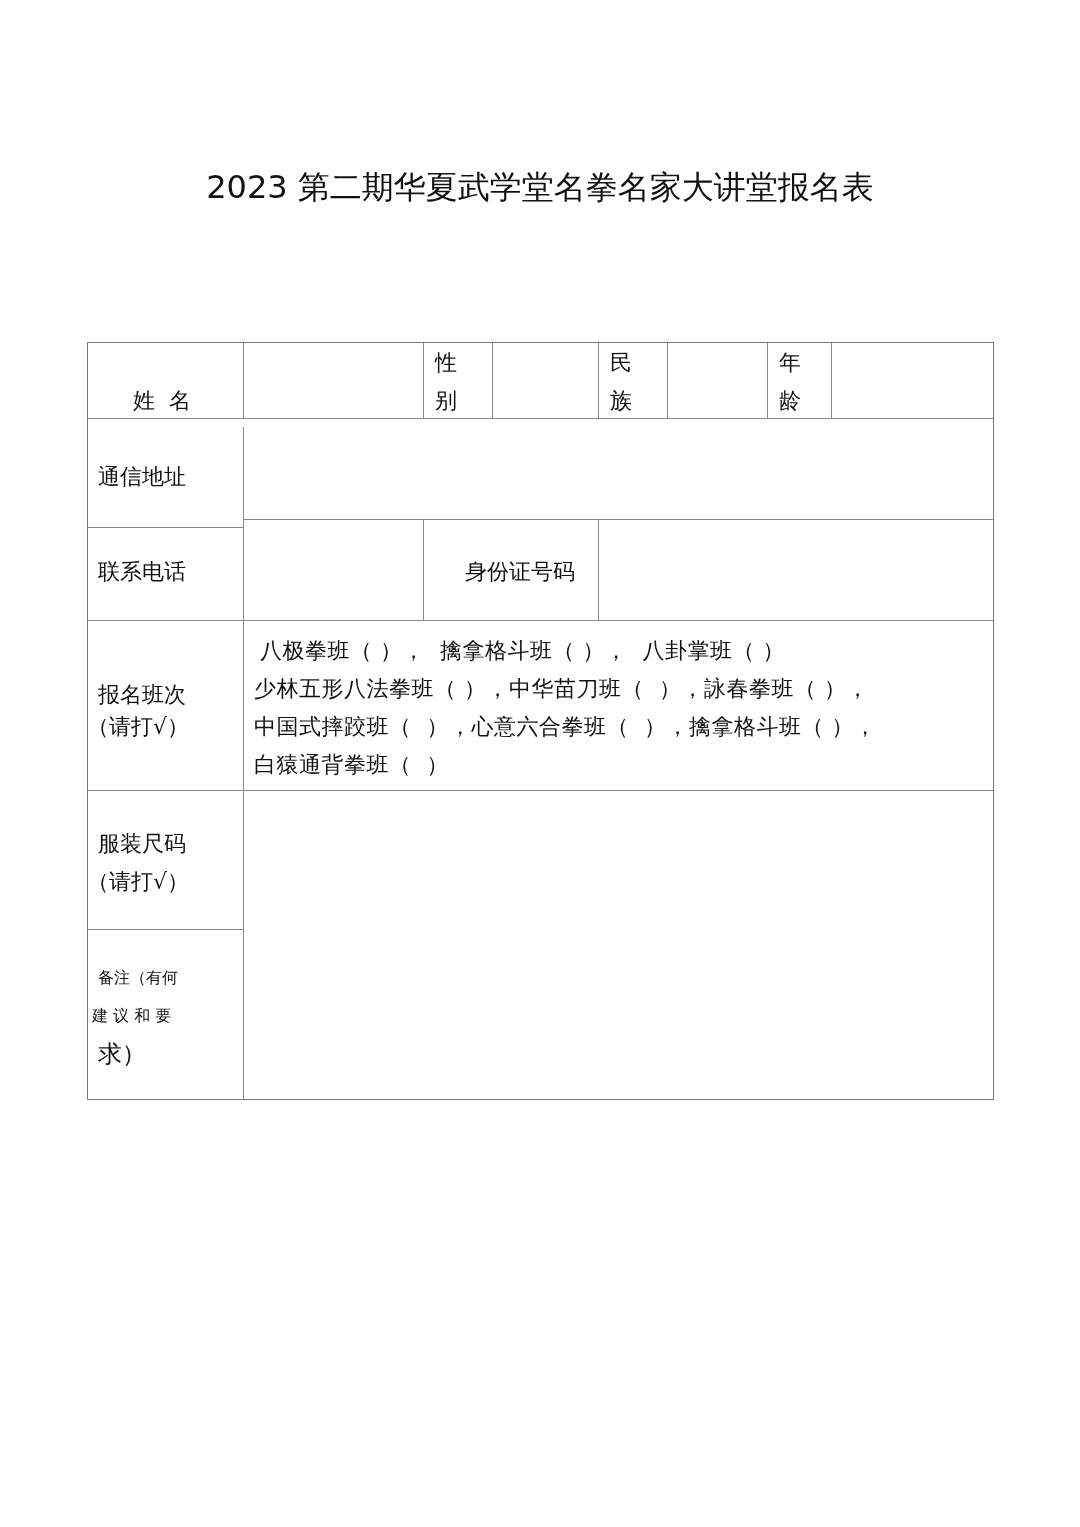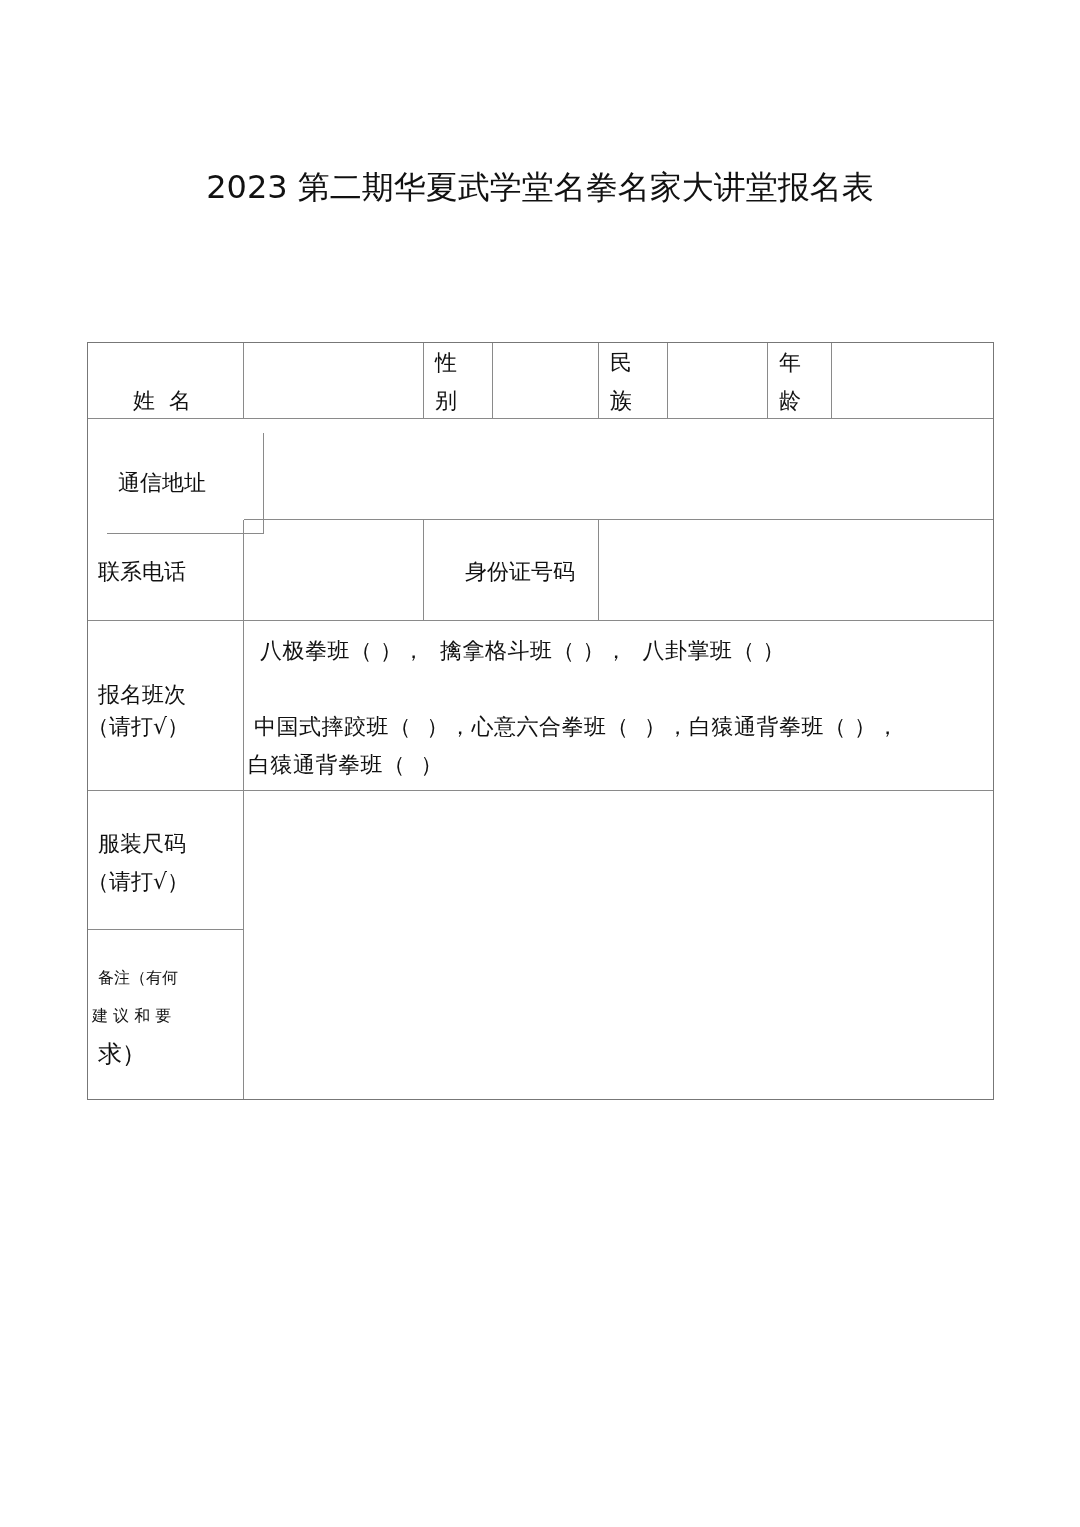--- a/index.html
+++ b/index.html
@@ -53,21 +53,21 @@
     <span></span>
   </div>
   <div class="cell" style="left:681px;top:0;width:64px;height:77px;">
     <span class="vlbl" style="left:11px;top:2px;">年</span>
     <span class="vlbl" style="left:11px;top:40px;">龄</span>
   </div>
   <div class="cell" style="left:745px;top:0;width:162px;height:77px;border-right:none;">
     <span></span>
   </div>
 
-  <div class="cell" style="left:0;top:91px;width:157px;height:101px;margin-left:20px;">
+  <div class="cell" style="left:0;top:85px;width:157px;height:101px;">
     <span class="lbl" style="left:11px;top:31px;">通信地址</span>
   </div>
   <div class="cell" style="left:157px;top:77px;width:750px;height:101px;border-right:none;">
     <span></span>
   </div>
 
   <div class="cell" style="left:0;top:178px;width:157px;height:101px;">
     <span class="lbl" style="left:11px;top:33px;text-align:center;">联系电话</span>
   </div>
   <div class="cell" style="left:157px;top:178px;width:180px;height:101px;">
@@ -79,22 +79,23 @@
   <div class="cell" style="left:512px;top:178px;width:395px;height:101px;border-right:none;">
     <span></span>
   </div>
 
   <div class="cell" style="left:0;top:279px;width:157px;height:170px;">
     <span class="lbl" style="left:11px;top:49px;margin-top:6px;">报名班次</span>
     <span class="lbl" style="left:0px;top:87px;">（请打√）</span>
   </div>
   <div class="cell" style="left:157px;top:279px;width:750px;height:170px;border-right:none;">
     <span class="txt" style="left:10px;top:11px;white-space:pre;margin-left:6px;">八极拳班（ ），  擒拿格斗班（ ），  八卦掌班（ ）</span>
-    <span class="txt" style="left:10px;top:87px;white-space:pre;">中国式摔跤班（  ），心意六合拳班（  ），白猿通背拳班（ ），</span>
-    <span class="txt" style="left:4px;top:125px;white-space:pre;text-align:right;">白猿通背拳班（  ）</span>
+    <span class="txt" style="left:10px;top:49px;white-space:pre;">少林五形八法拳班（ ），中华苗刀班（  ），詠春拳班（ ），</span>
+    <span class="txt" style="left:10px;top:87px;white-space:pre;">中国式摔跤班（  ），心意六合拳班（  ），擒拿格斗班（ ），</span>
+    <span class="txt" style="left:10px;top:125px;white-space:pre;text-align:right;">白猿通背拳班（  ）</span>
   </div>
 
   <div class="cell" style="left:0;top:449px;width:157px;height:139px;padding-left:16px;">
     <span class="lbl" style="left:11px;top:34px;">服装尺码</span>
     <span class="lbl" style="left:0px;top:72px;">（请打√）</span>
   </div>
 
   <div class="cell" style="left:0;top:588px;width:157px;height:170px;border-bottom:none;">
     <span class="lbl" style="left:11px;top:29px;font-size:16px;">备注（有何</span>
     <span class="lbl" style="left:5px;top:67px;font-size:16px;white-space:pre;">建 议 和 要</span>

